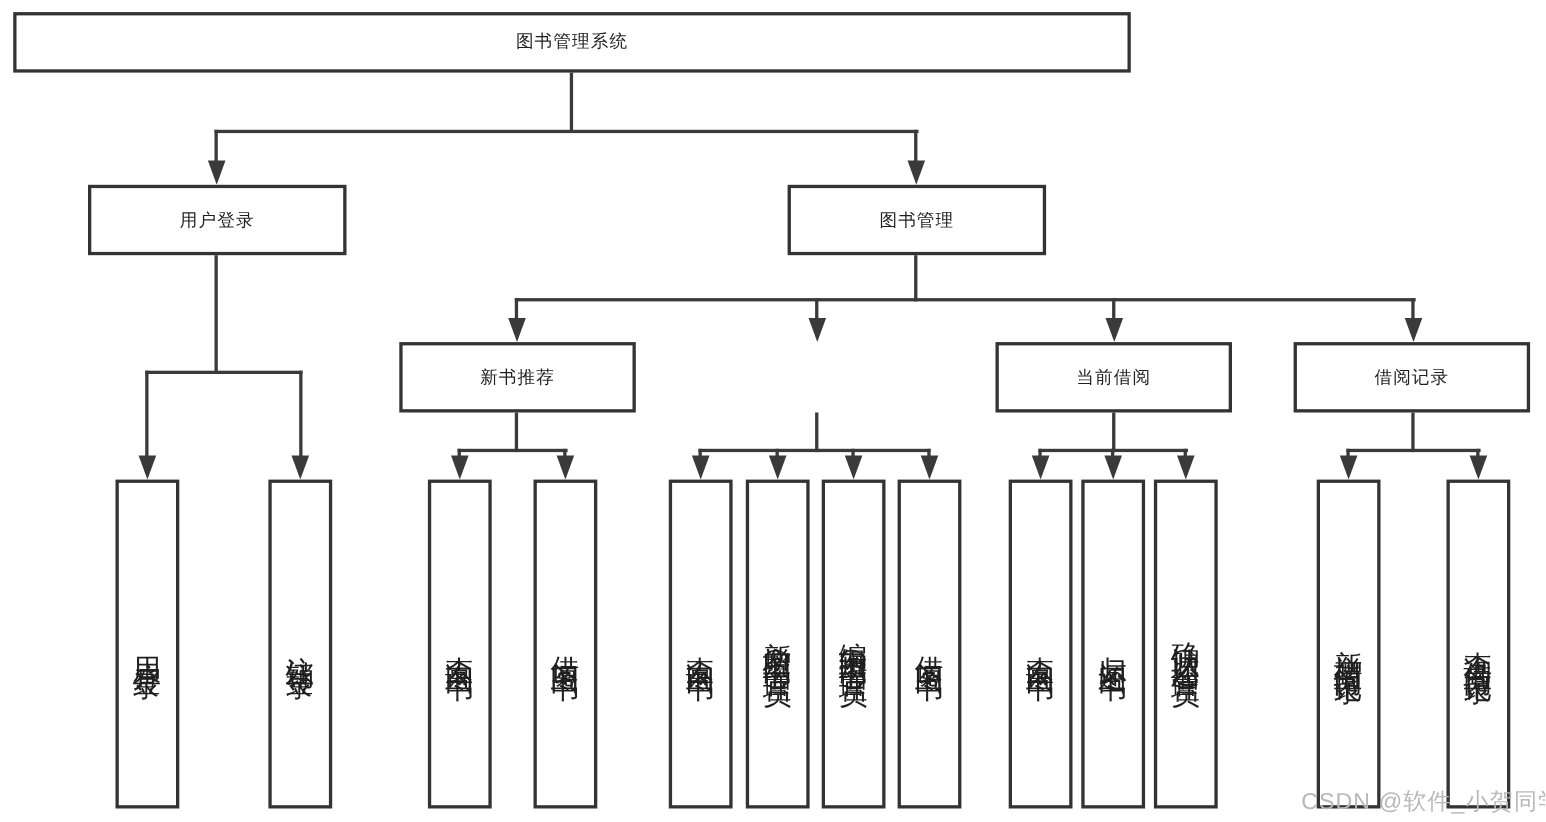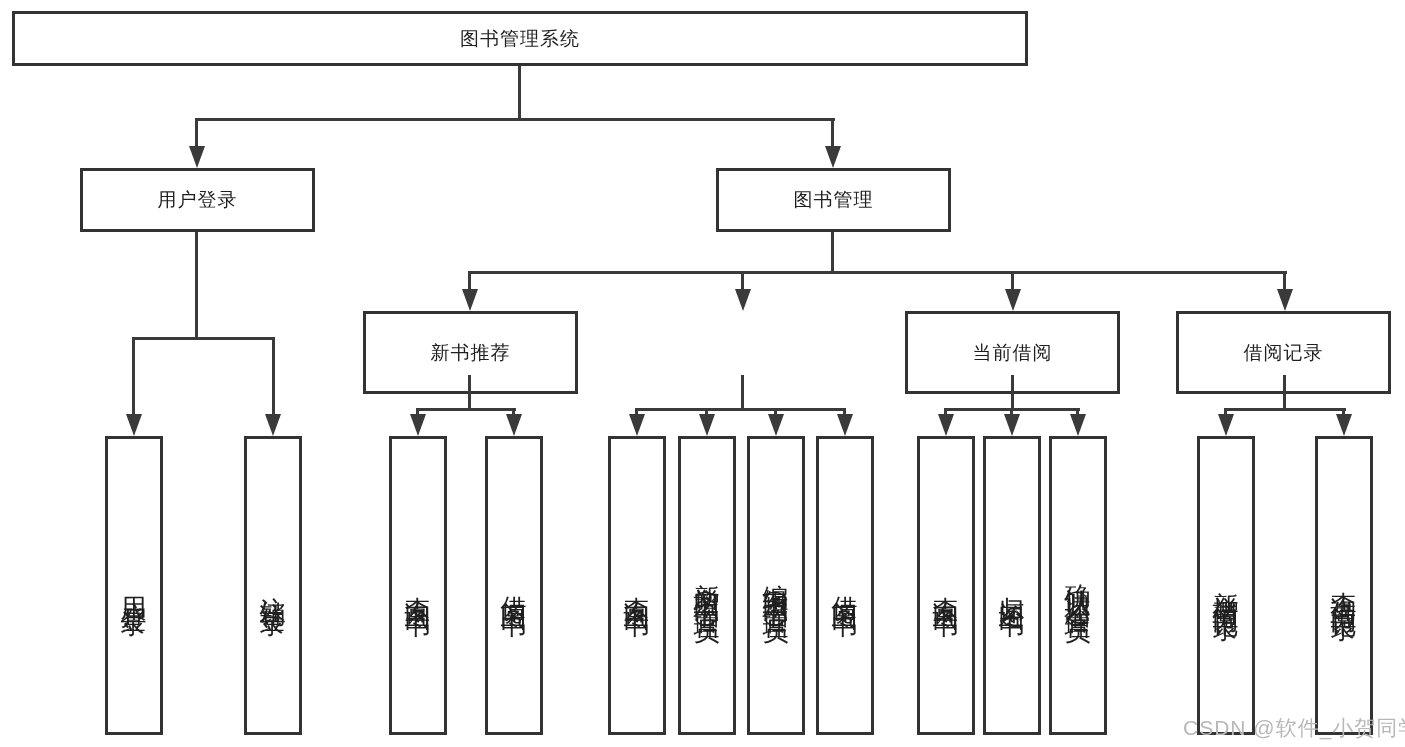--- a/index.html
+++ b/index.html
@@ -16,24 +16,24 @@
     position: absolute;
     box-sizing: border-box;
     background: #ffffff;
     border: 3px solid #333333;
     display: flex;
     align-items: center;
     justify-content: center;
     text-align: center;
     letter-spacing: 1px;
   }
-  .node.h { font-size: 19px; }
+  .node.h { font-size: 16px; }
   .node.root { left: 12px; top: 11px; width: 1016px; height: 55px; }
   .node.lvl2 { top: 168px; width: 235px; height: 64px; }
-  .node.lvl3 { top: 311px; width: 215px; height: 83px; }
+  .node.lvl3 { top: 311px; width: 215px; height: 64px; }
   .node.leaf { top: 436px; width: 58px; height: 299px; font-size: 26px; }
   .vtext {
     writing-mode: vertical-rl;
     text-orientation: mixed;
     letter-spacing: 5px;
     line-height: 1;
     white-space: nowrap;
   }
   .line {
     position: absolute;

